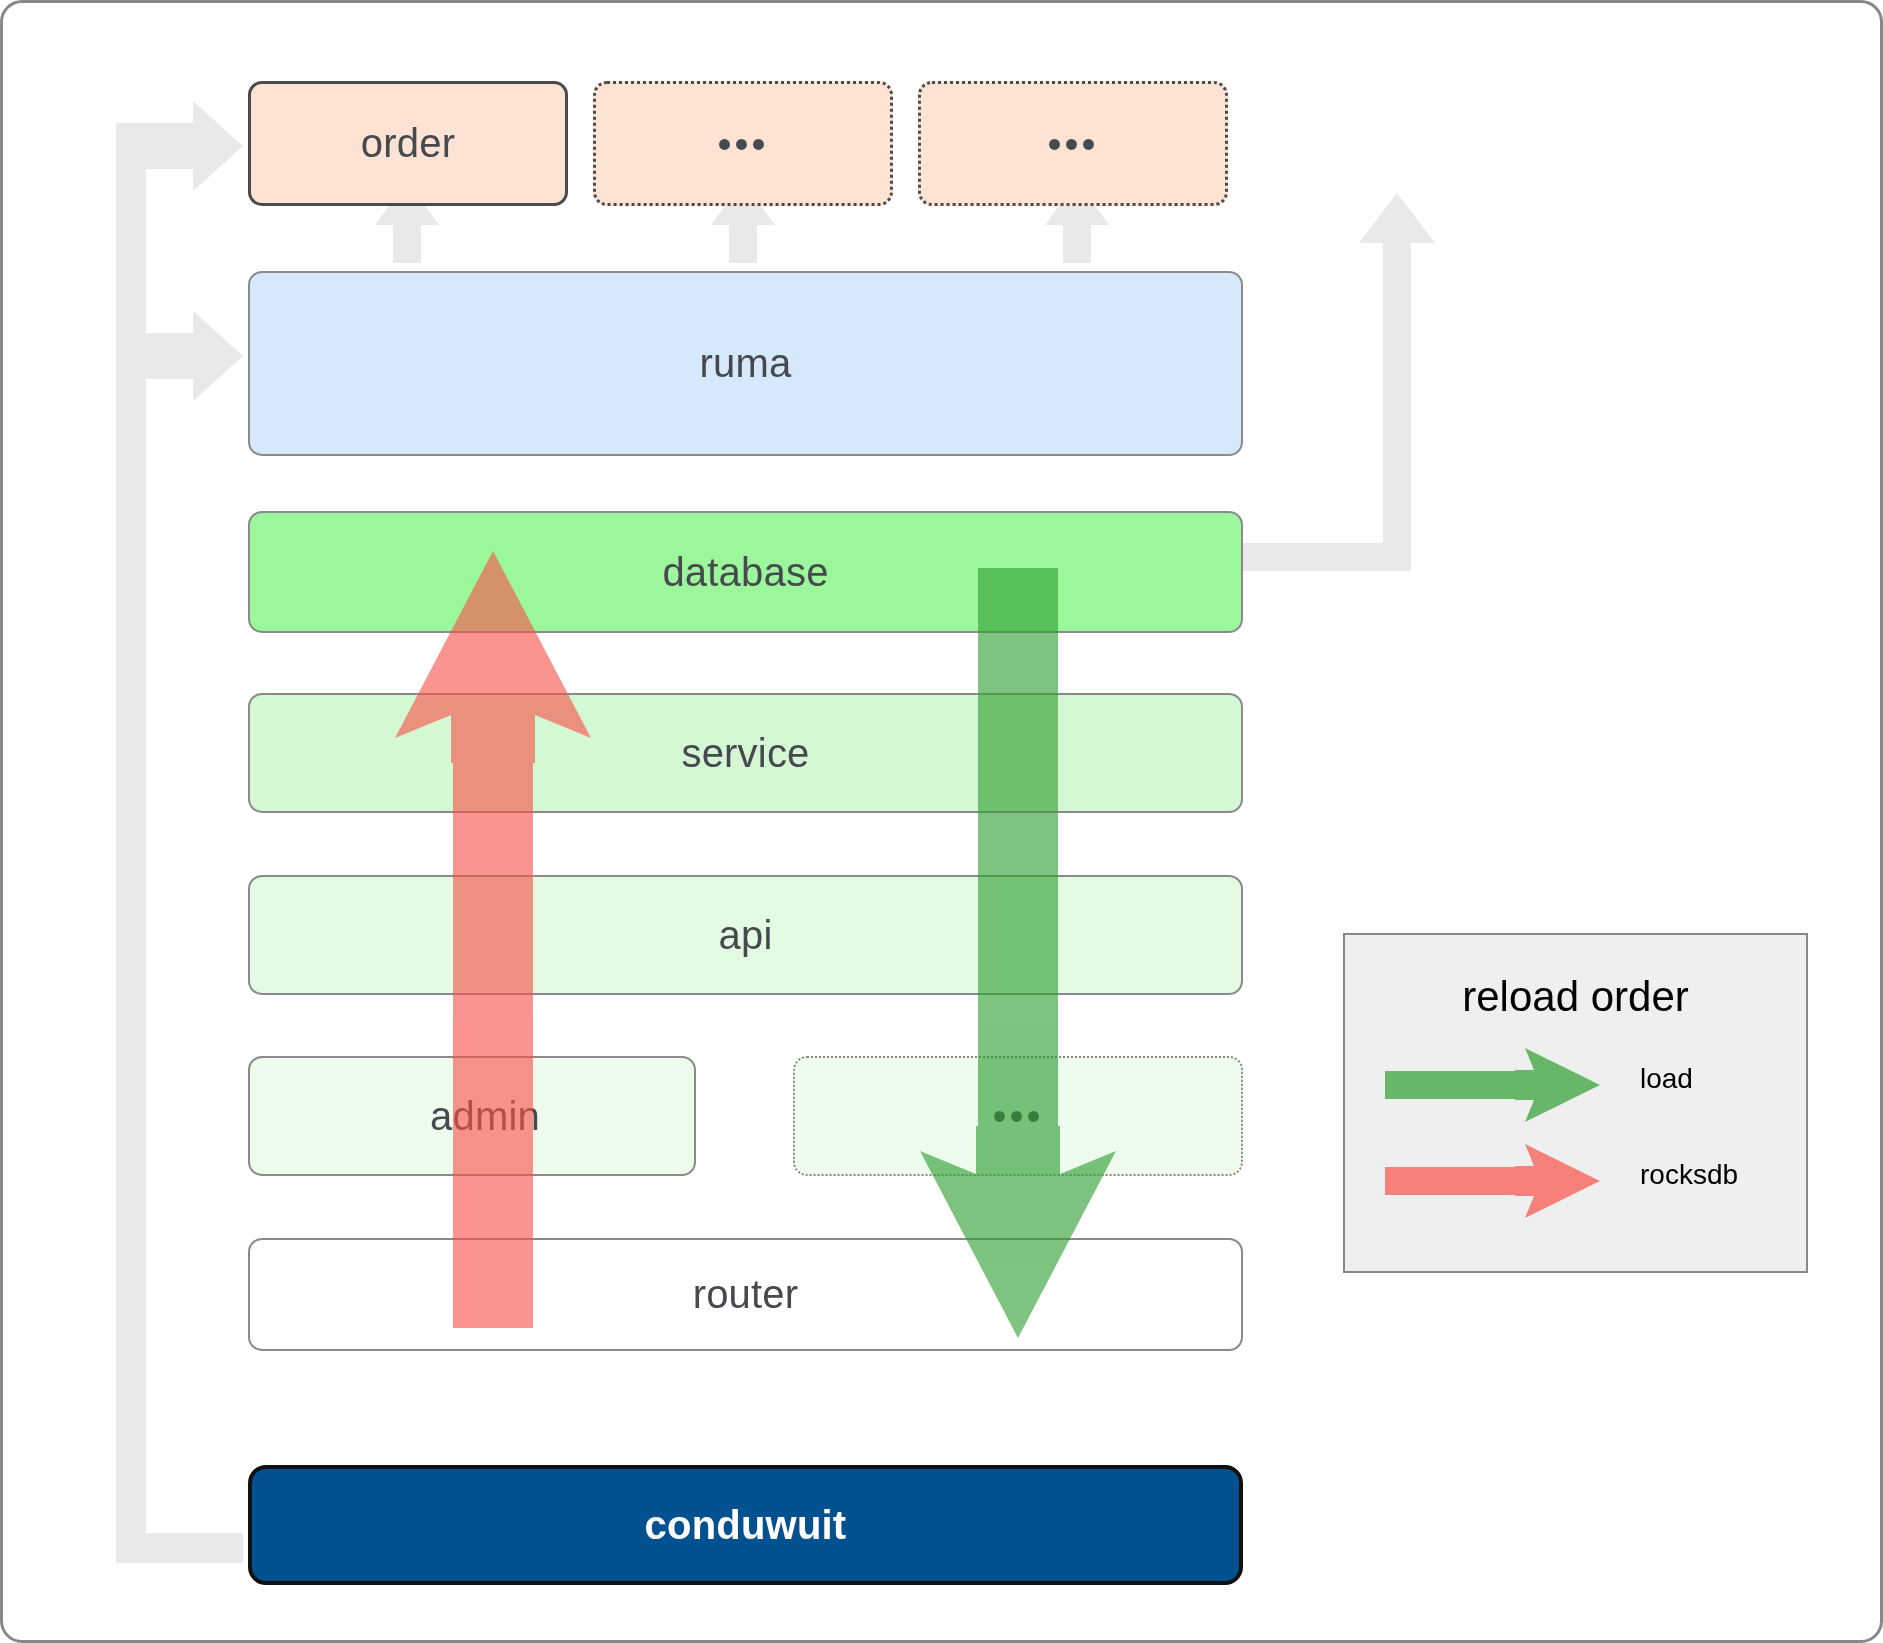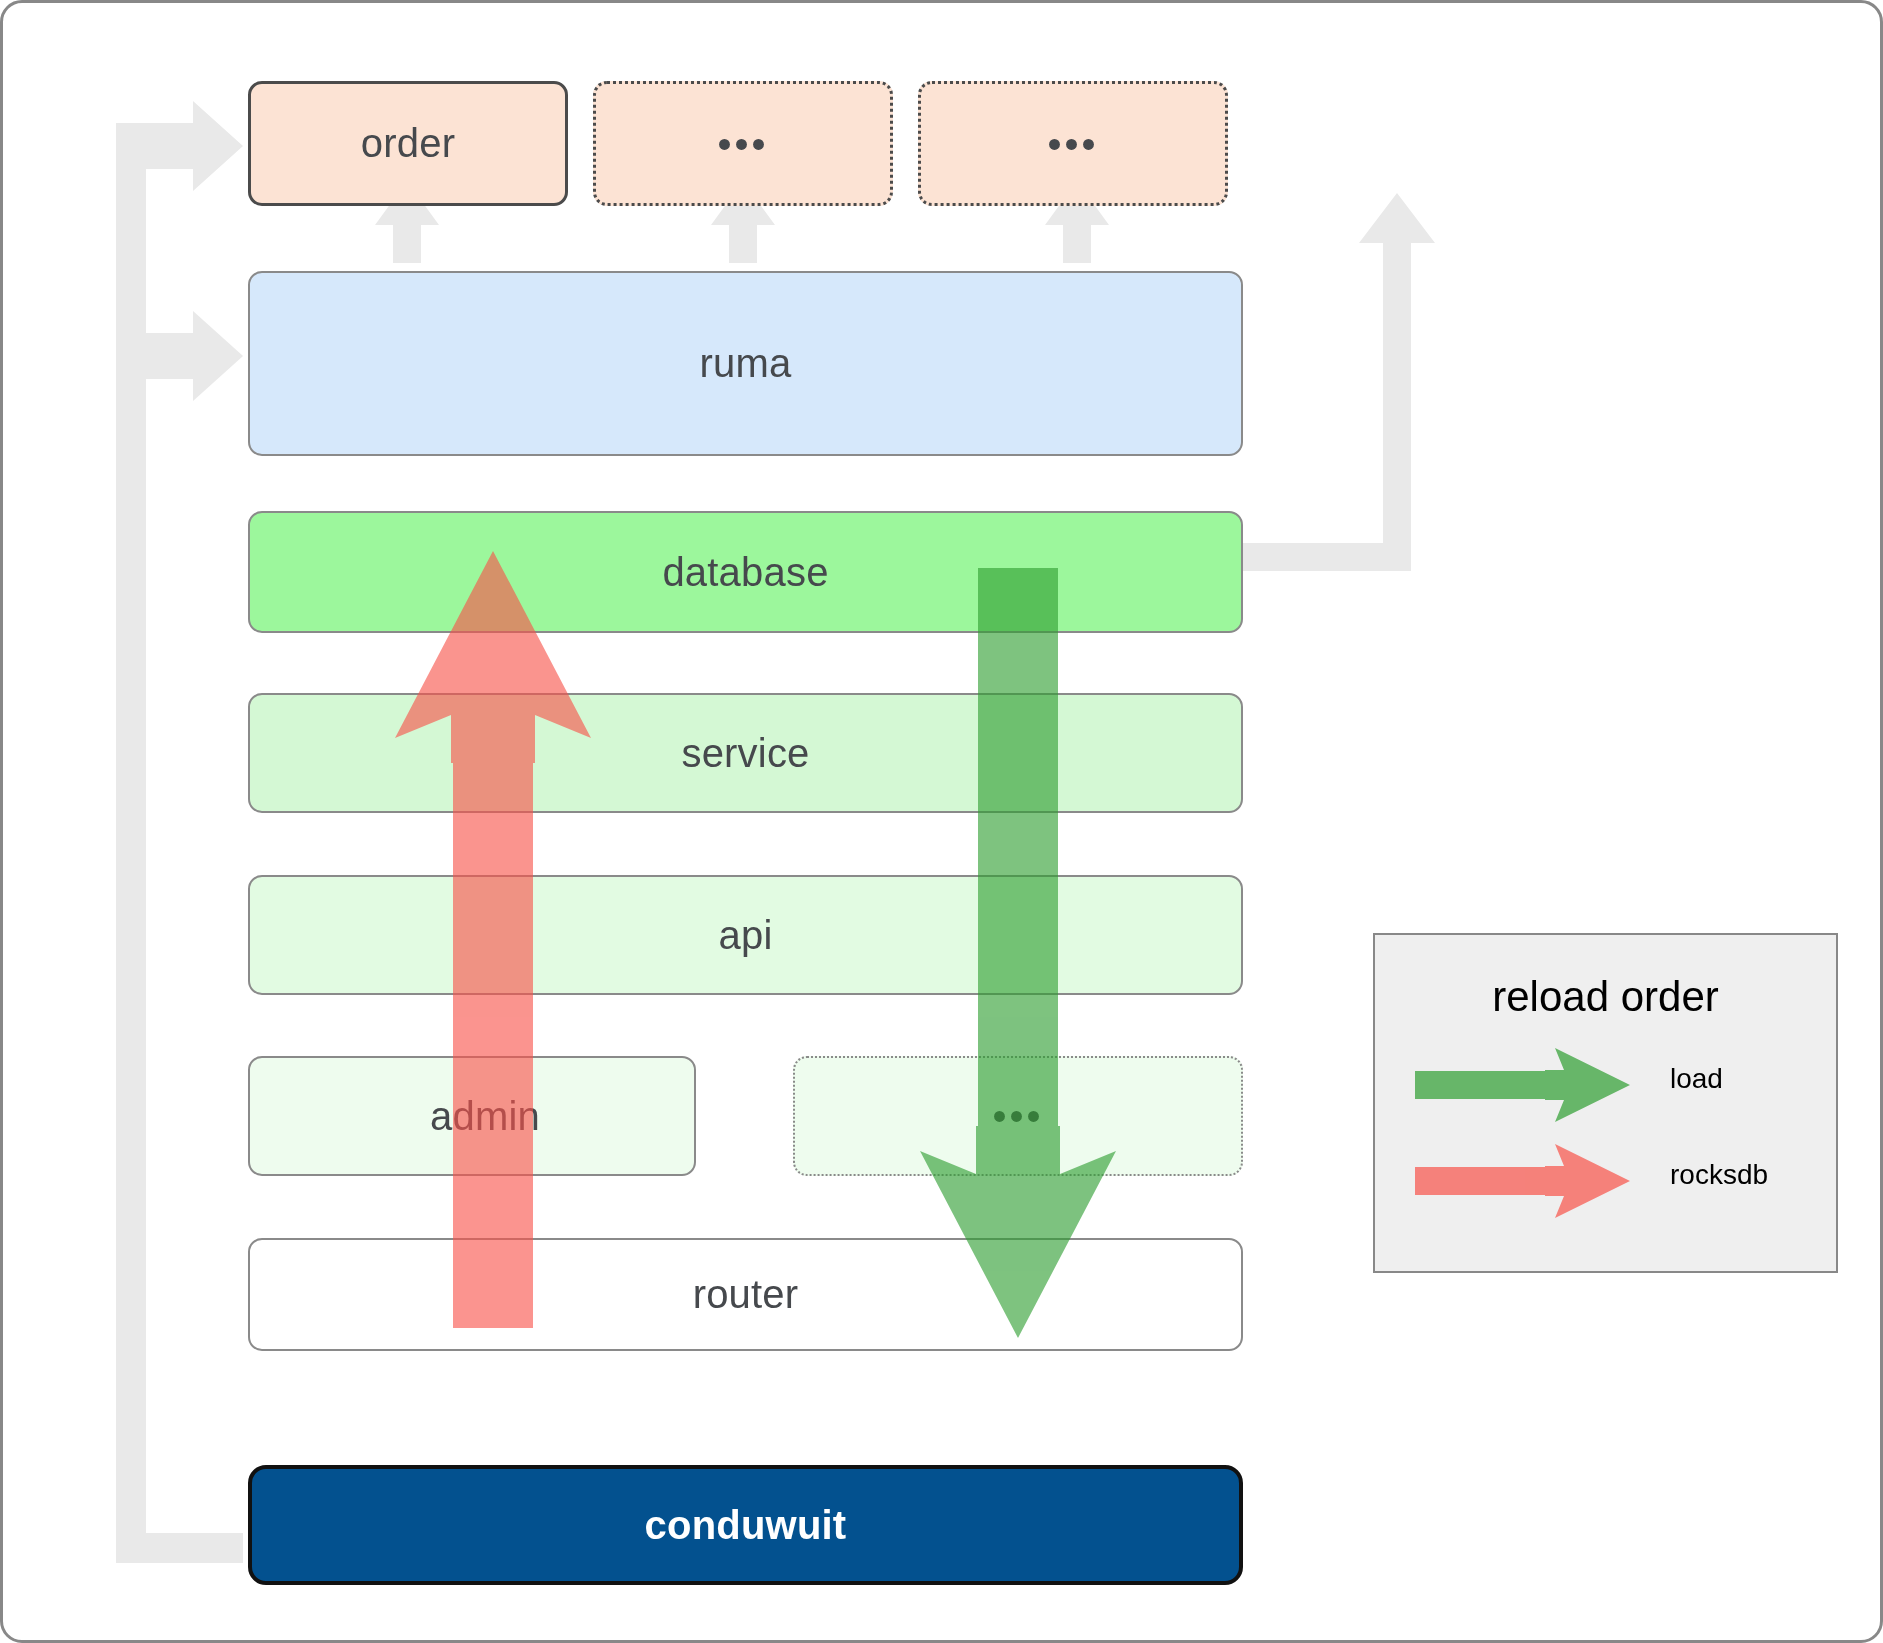--- a/index.html
+++ b/index.html
@@ -89,21 +89,20 @@
     pointer-events: none;
   }
   .gray-layer { z-index: 2; }
   .flow-layer { z-index: 6; }
   #legend-box {
     position: absolute;
     background: #efefef;
     border: 2px solid #888888;
     box-sizing: border-box;
     z-index: 7;
-    margin-left: 30px;
   }
   #legend-title {
     position: absolute;
     width: 100%;
     text-align: center;
     top: 38px;
     font-size: 42px;
     color: #000000;
   }
   .legend-row-label {

